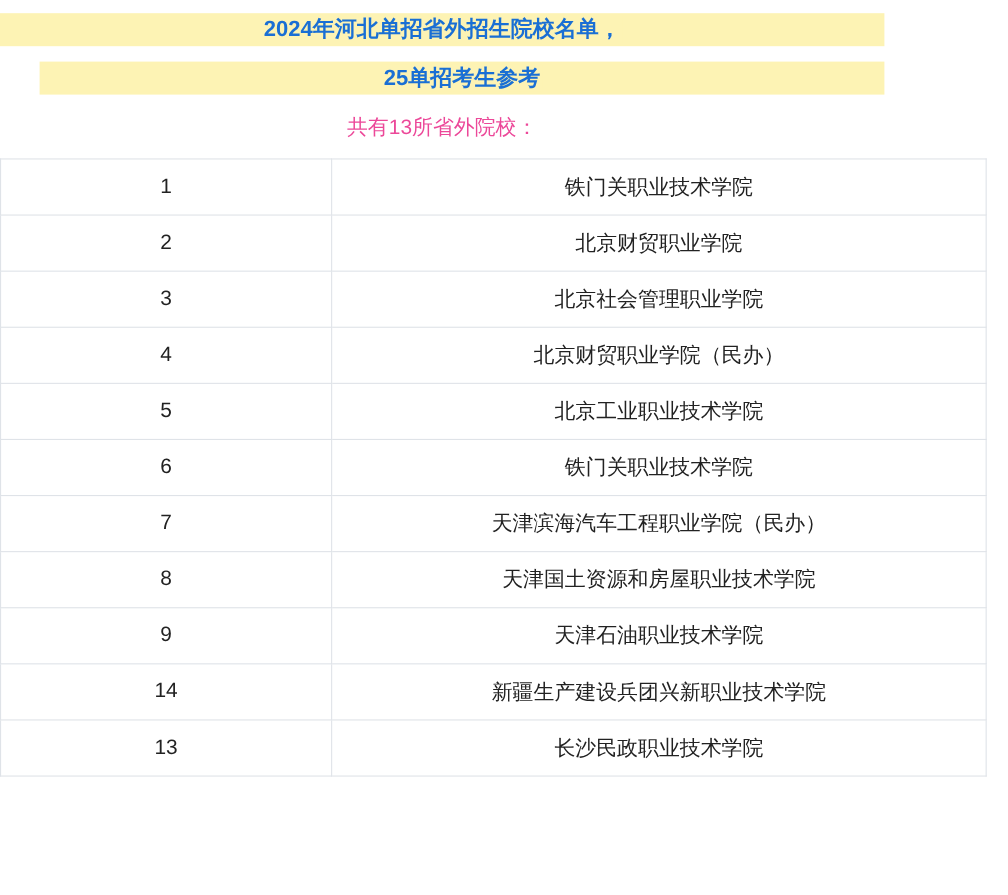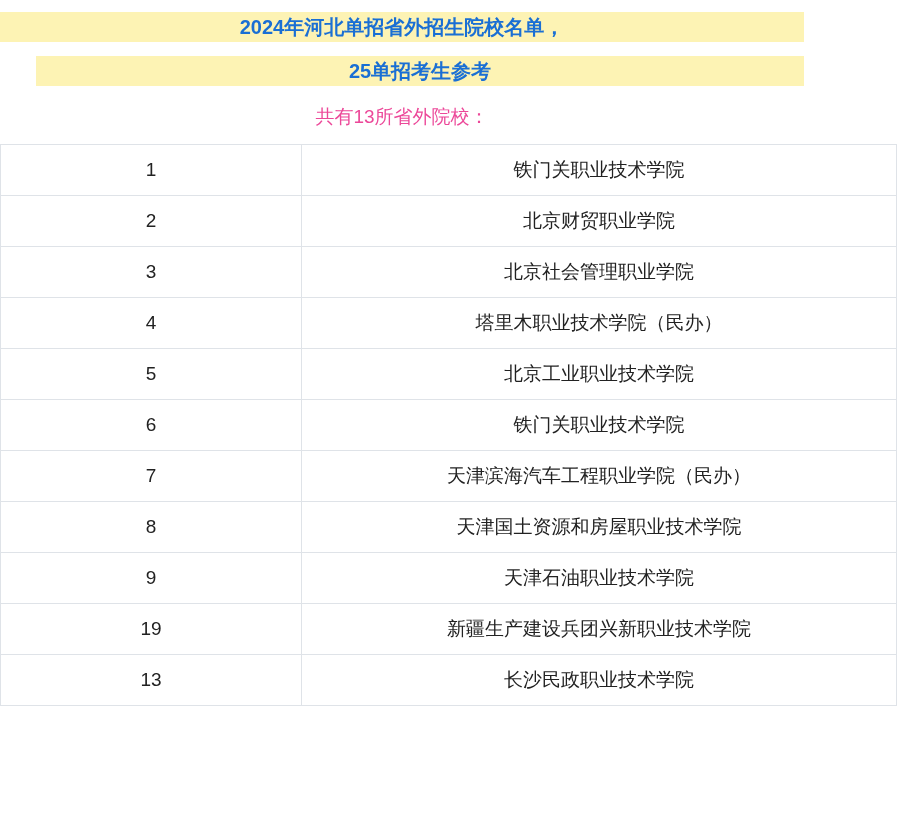--- a/index.html
+++ b/index.html
@@ -98,21 +98,21 @@
       <tr class="row">
         <td class="idx">2</td>
         <td class="name">北京财贸职业学院</td>
       </tr>
       <tr class="row">
         <td class="idx">3</td>
         <td class="name">北京社会管理职业学院</td>
       </tr>
       <tr class="row">
         <td class="idx">4</td>
-        <td class="name">塔里木职业技术学院（民办）</td>
+        <td class="name">北京财贸职业学院（民办）</td>
       </tr>
       <tr class="row">
         <td class="idx">5</td>
         <td class="name">北京工业职业技术学院</td>
       </tr>
       <tr class="row">
         <td class="idx">6</td>
         <td class="name">铁门关职业技术学院</td>
       </tr>
       <tr class="row">
@@ -121,21 +121,21 @@
       </tr>
       <tr class="row">
         <td class="idx">8</td>
         <td class="name">天津国土资源和房屋职业技术学院</td>
       </tr>
       <tr class="row">
         <td class="idx">9</td>
         <td class="name">天津石油职业技术学院</td>
       </tr>
       <tr class="row">
-        <td class="idx">19</td>
+        <td class="idx">14</td>
         <td class="name">新疆生产建设兵团兴新职业技术学院</td>
       </tr>
       <tr class="row">
         <td class="idx">13</td>
         <td class="name">长沙民政职业技术学院</td>
       </tr>
     </tbody>
   </table>
 
 </div>

